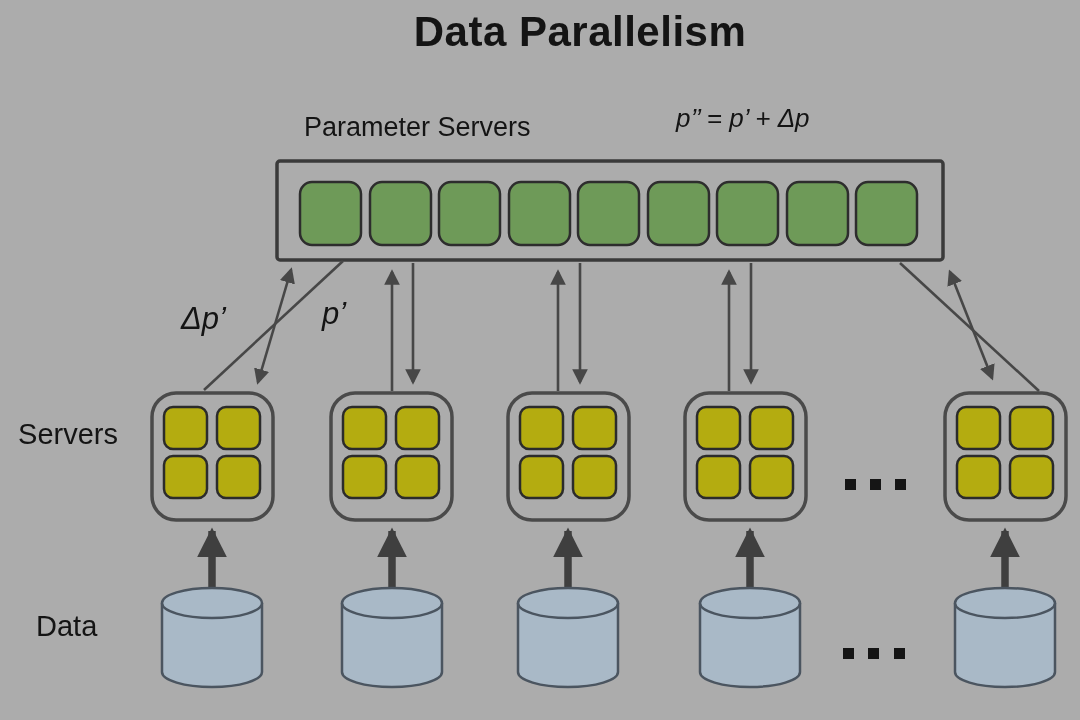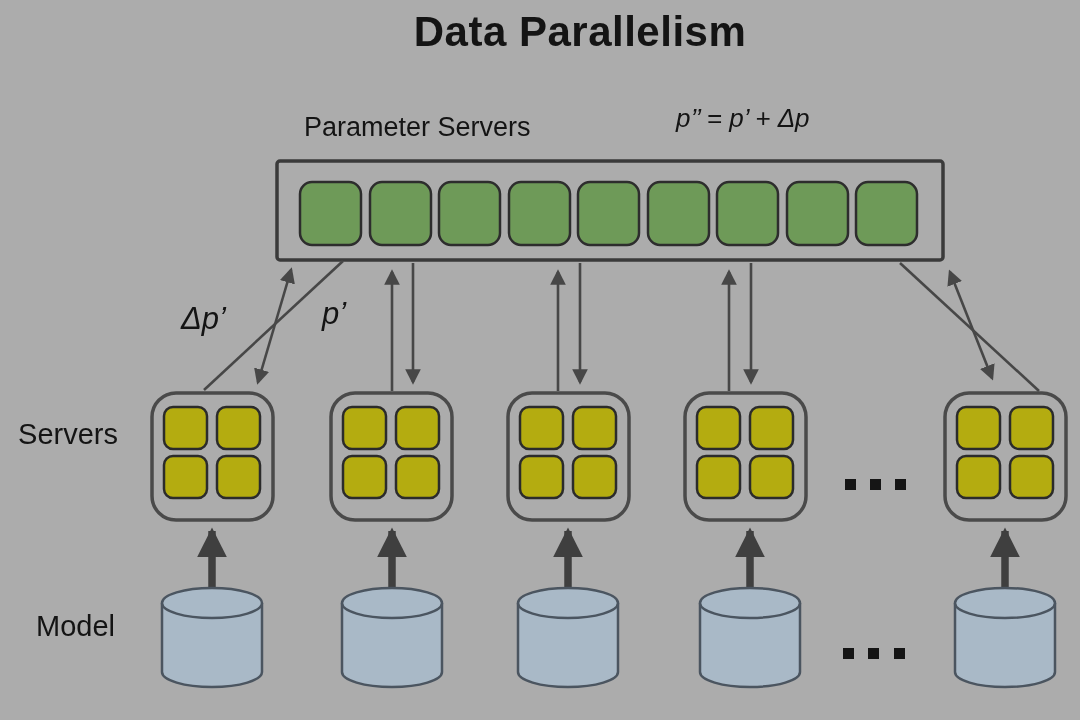--- a/index.html
+++ b/index.html
@@ -161,15 +161,15 @@
   </svg>
 
   <div class="label title">Data Parallelism</div>
   <div class="label ps-label">Parameter Servers</div>
   <div class="label formula">p’’ = p’ + Δp</div>
   <div class="label edge-up">Δp’</div>
   <div class="label edge-down">p’</div>
   <div class="label replicas-label">
     <div>Servers</div>
   </div>
-  <div class="label data-label">Model</div>
+  <div class="label data-label">Data</div>
 
 </div>
 
 </body></html>

